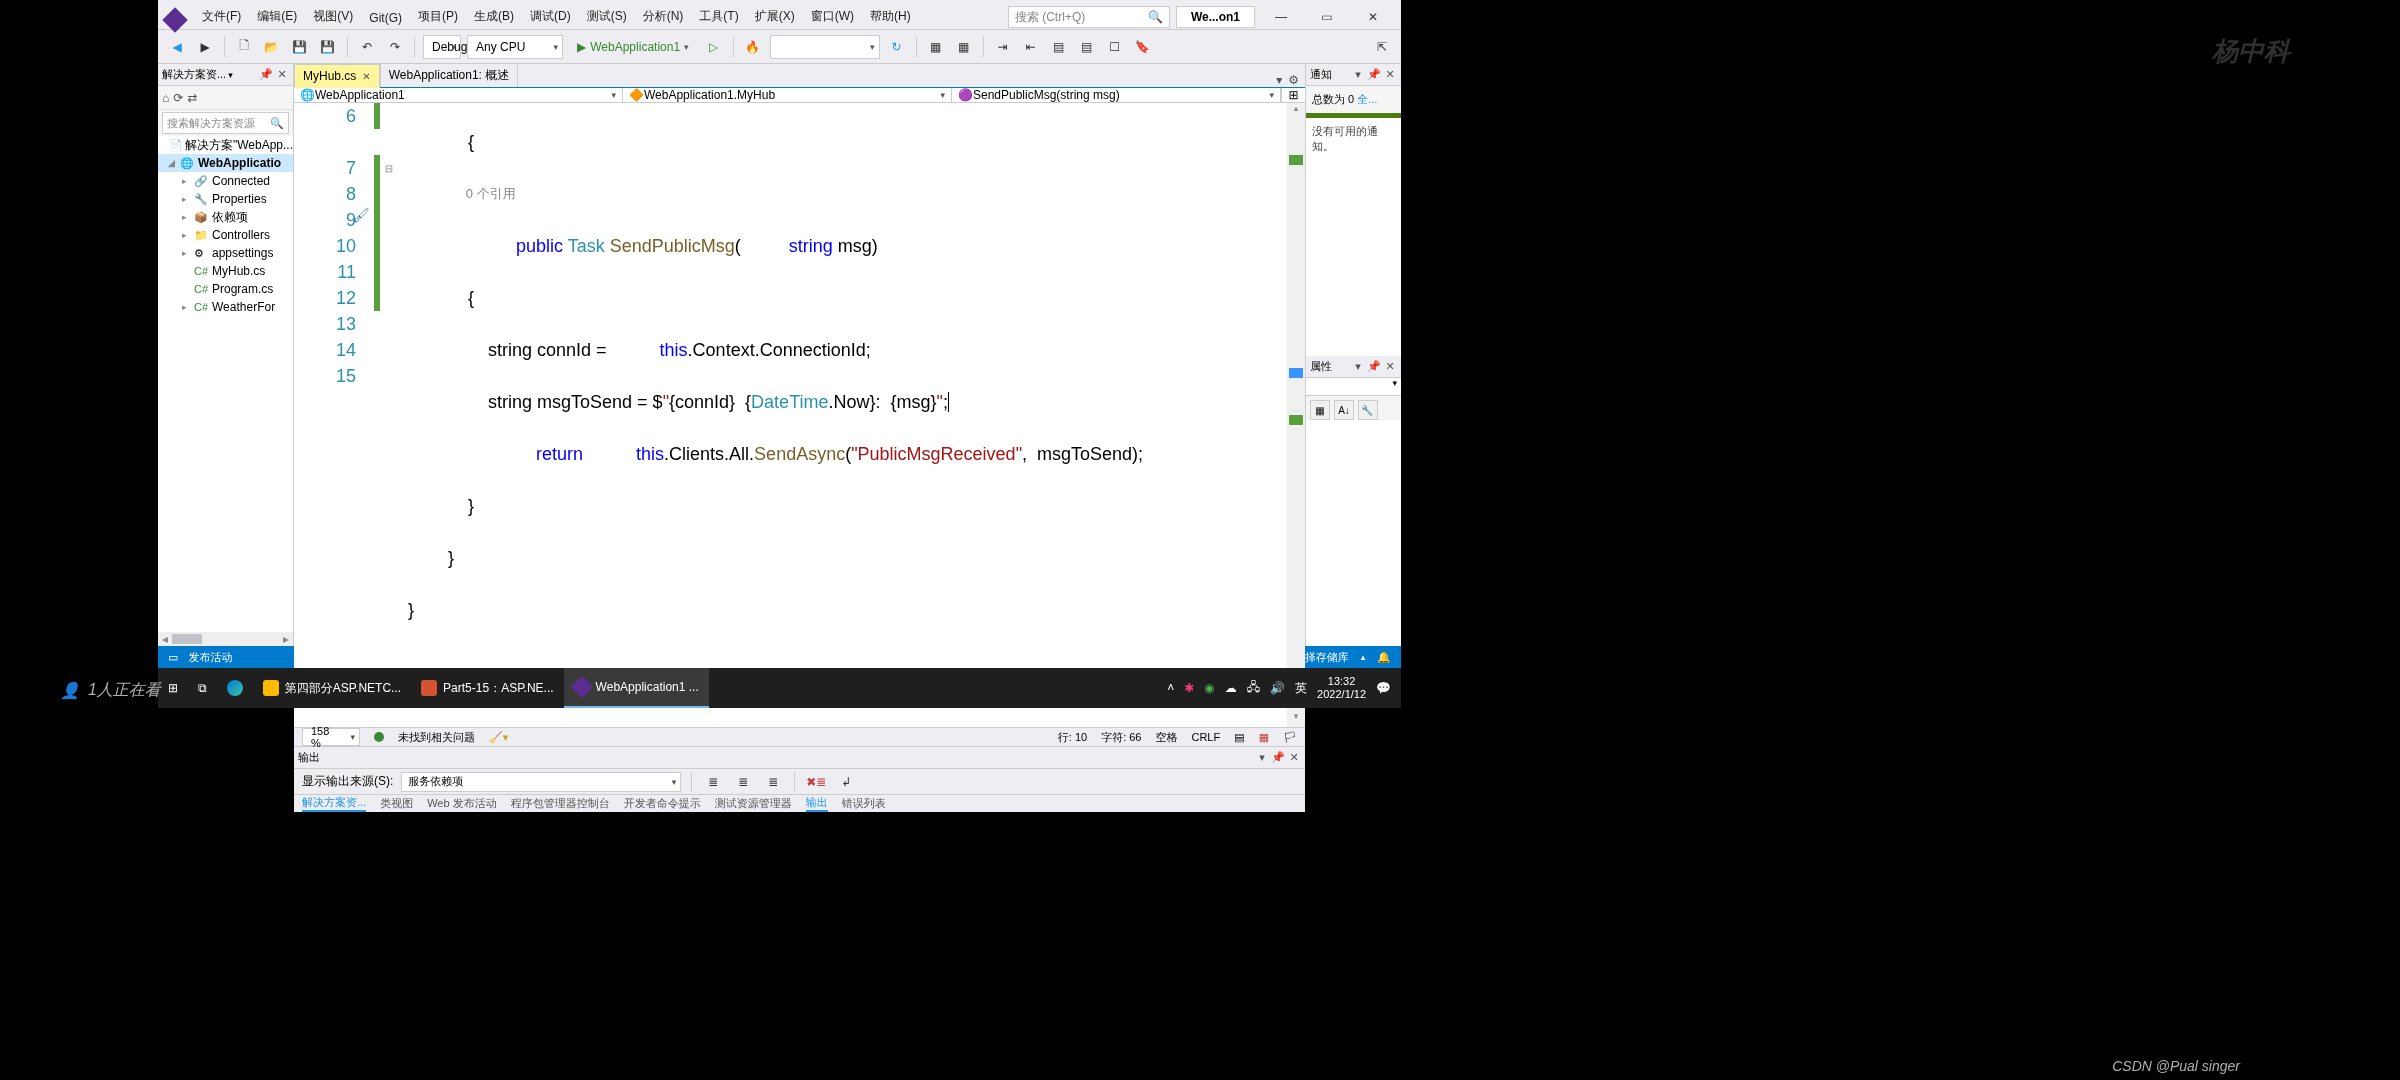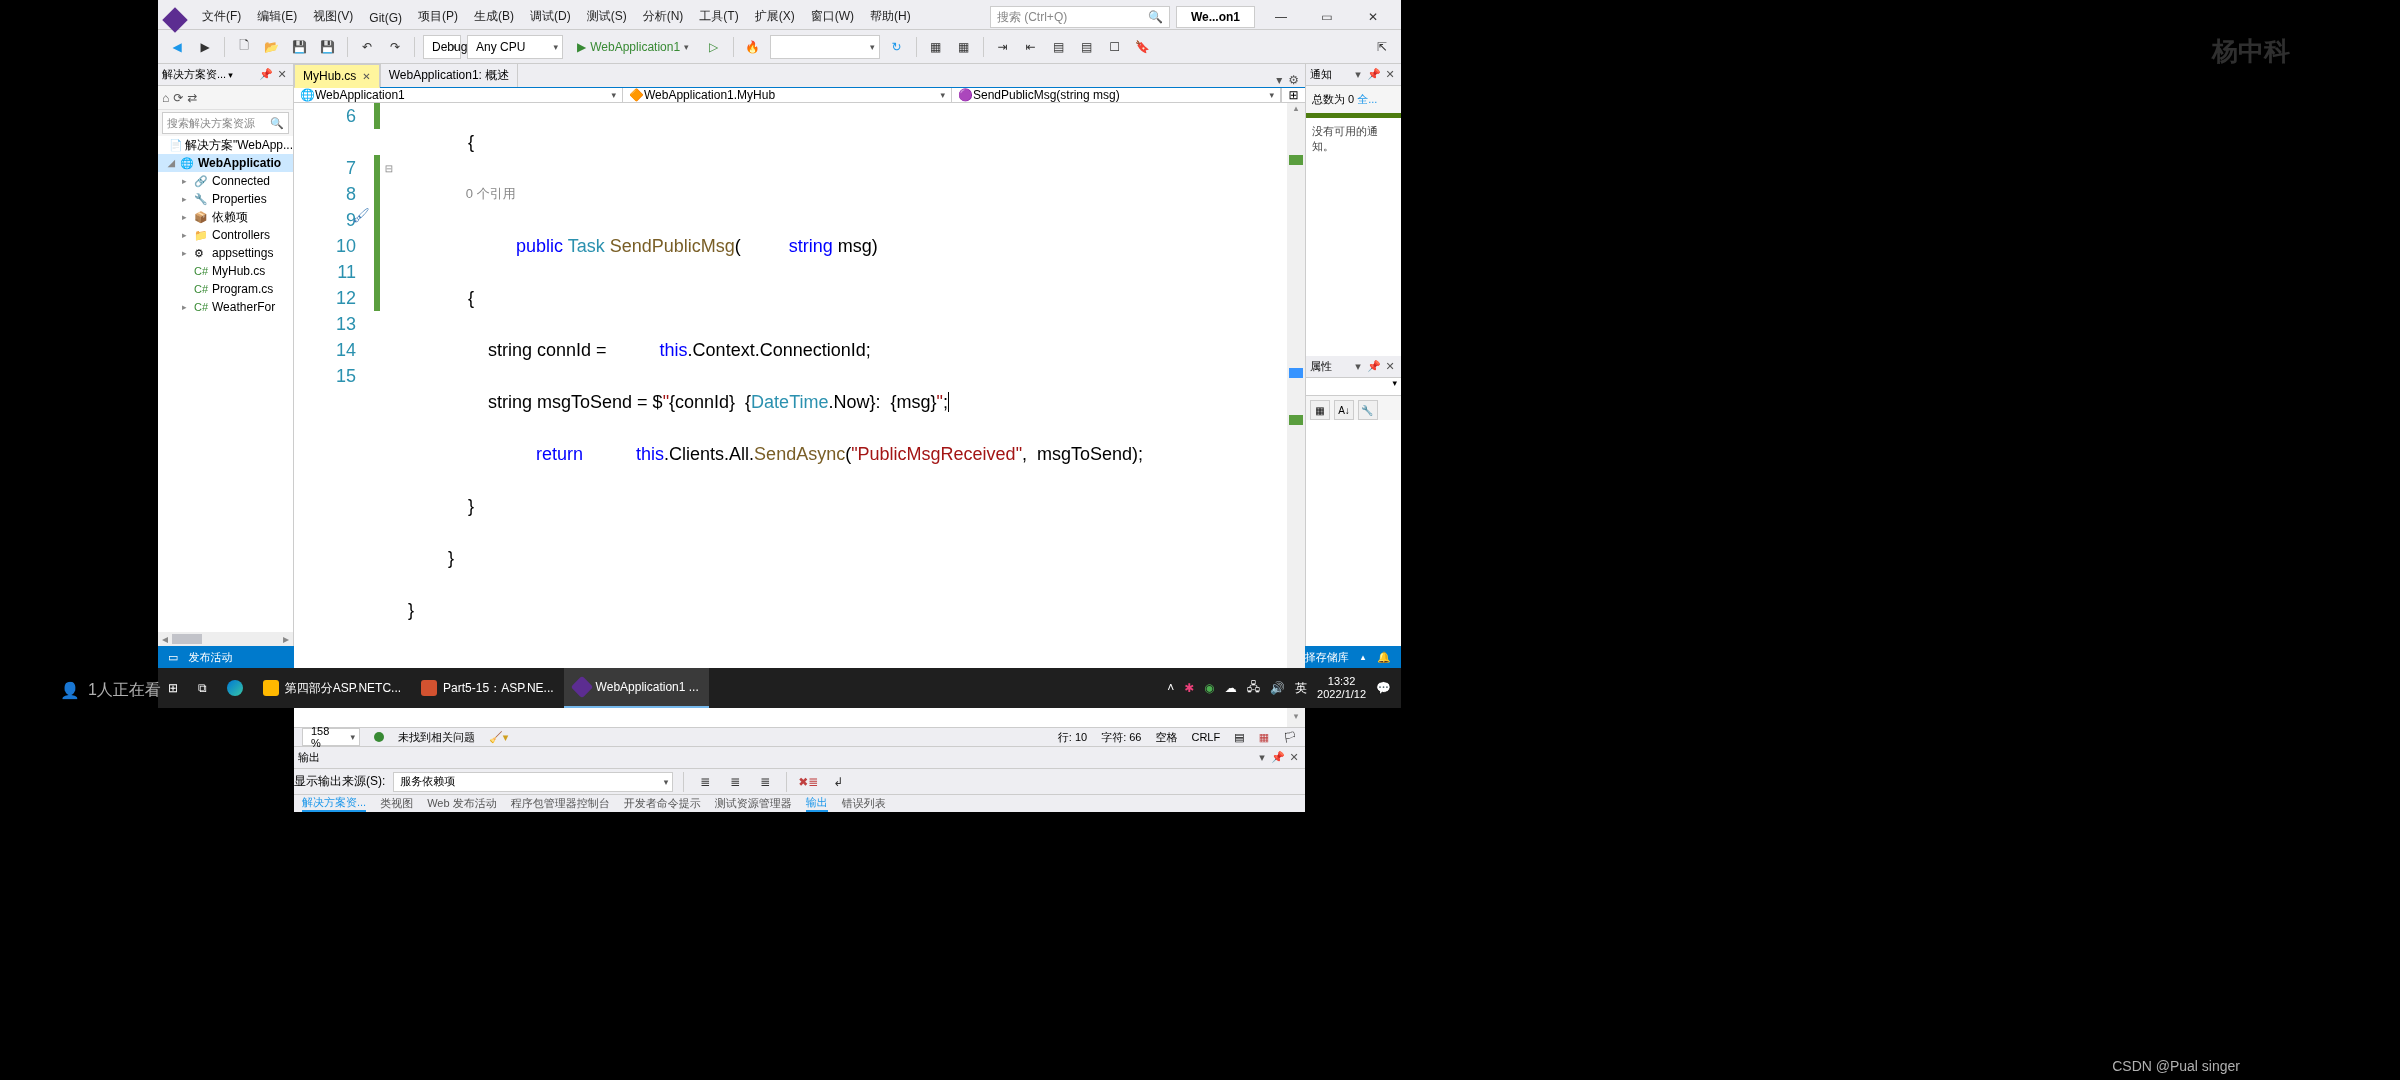--- a/index.html
+++ b/index.html
@@ -5,21 +5,21 @@
 * { margin:0; padding:0; box-sizing:border-box; font-family:'Microsoft YaHei','Segoe UI',sans-serif; }
 body { background:#000; display:flex; justify-content:center; align-items:flex-start; overflow:hidden; }
 .screen { width:2400px; height:1080px; background:#000; position:relative; }
 .vs { position:absolute; left:158px; top:0; width:1243px; height:668px; background:#eeeef2; display:flex; flex-direction:column; font-size:12px; }
 
 
 .titlebar { height:30px; background:#eeeef2; display:flex; align-items:flex-end; padding:0 8px; gap:4px; border-bottom:1px solid #ccc; }
 .vs-logo { width:18px; height:18px; background:#5c2d91; transform:rotate(45deg); margin-right:8px; }
 .menu-item { padding:4px 6px; color:#1e1e1e; cursor:default; }
 .title-right { margin-left:auto; display:flex; align-items:center; gap:6px; }
-.search-box { width:180px; height:22px; border:1px solid #ccc; background:#fff; display:flex; align-items:center; padding:0 6px; color:#888; }
+.search-box { width:162px; height:22px; border:1px solid #ccc; background:#fff; display:flex; align-items:center; padding:0 6px; color:#888; }
 .search-box .ic { margin-left:auto; }
 .sol-name { background:#fff; border:1px solid #ccc; padding:3px 14px; font-weight:bold; }
 .win-btn { width:40px; height:24px; display:flex; align-items:center; justify-content:center; color:#333; }
 
 
 .toolbar { height:34px; background:#eeeef2; display:flex; align-items:center; padding:0 8px; gap:6px; border-bottom:1px solid #ccc; }
 .tb-btn { width:22px; height:22px; display:flex; align-items:center; justify-content:center; color:#333; border:1px solid transparent; }
 .tb-sep { width:1px; height:20px; background:#ccc; margin:0 2px; }
 .tb-combo { height:24px; border:1px solid #ccc; background:#fff; padding:0 18px 0 8px; display:flex; align-items:center; position:relative; }
 .tb-combo::after { content:'▾'; position:absolute; right:4px; color:#555; font-size:9px; }
@@ -77,21 +77,21 @@
 .ed-scroll .track{position:absolute;top:16px;bottom:16px;left:0;right:0;}
 .ed-scroll .mk{position:absolute;left:2px;right:2px;height:10px;background:#5a9e3e;}
 .brush-ic { position:absolute; left:58px; top:104px; color:#3a7ab5; font-size:14px; }
 
 .ed-status { height:22px; border-top:1px solid #ccc; background:#eeeef2; display:flex; align-items:center; padding:0 8px; gap:14px; font-size:11px; }
 .ed-status .r { margin-left:auto; display:flex; gap:14px; align-items:center; }
 .ok-dot { width:10px; height:10px; border-radius:50%; background:#388a34; }
 
 
 .output { border-top:1px solid #ccc; display:flex; flex-direction:column; height:180px; }
-.out-tools { height:26px; display:flex; align-items:center; padding:0 0; gap:8px; border-bottom:1px solid #ccc; background:#eeeef2; }
+.out-tools { height:26px; display:flex; align-items:center; padding:0 8px; gap:8px; border-bottom:1px solid #ccc; background:#eeeef2; }
 .out-combo { width:280px; height:20px; border:1px solid #ccc; background:#fff; padding:0 6px; font-size:11px; display:flex; align-items:center; position:relative; }
 .out-combo::after { content:'▾'; position:absolute; right:4px; color:#555; font-size:9px; }
 .out-body { flex:1; background:#fff; position:relative; }
 .out-body .vsb { position:absolute; right:0; top:0; bottom:0; width:16px; background:#f0f0f0; }
 
 
 .bottom-tabs { height:22px; background:#eeeef2; display:flex; align-items:center; gap:14px; padding:0 8px; font-size:11px; color:#555; }
 .bottom-tabs .on { color:#1c97ea; border-bottom:2px solid #1c97ea; }
 
 
@@ -107,21 +107,21 @@
 
 
 .taskbar { position:absolute; left:158px; top:668px; width:1243px; height:40px; background:#1f1f1f; display:flex; align-items:center; color:#fff; font-size:12px; }
 .tb-item { height:40px; padding:0 10px; display:flex; align-items:center; gap:6px; }
 .tb-item.active { background:#3a3a3a; border-bottom:2px solid #76b9ed; }
 .tb-item .dot { width:16px; height:16px; border-radius:3px; }
 .tray { margin-left:auto; display:flex; align-items:center; gap:10px; padding:0 10px; }
 .clock { text-align:center; font-size:11px; line-height:13px; }
 
 
-.overlay { position:absolute; color:#b0b0b0; font-size:16px; }
+.overlay { position:absolute; color:#b0b0b0; font-size:16px;font-style:italic; }
 .ov-left { left:60px; top:680px; display:flex; align-items:center; gap:8px; }
 .ov-right { right:160px; bottom:6px; font-size:14px; }
 .ov-logo { right:110px; top:34px; font-size:26px; color:#888; font-weight:bold; opacity:.35; }
 </style>
 </head>
 <body>
 
 <div class="screen">
  <div class="vs">
 

